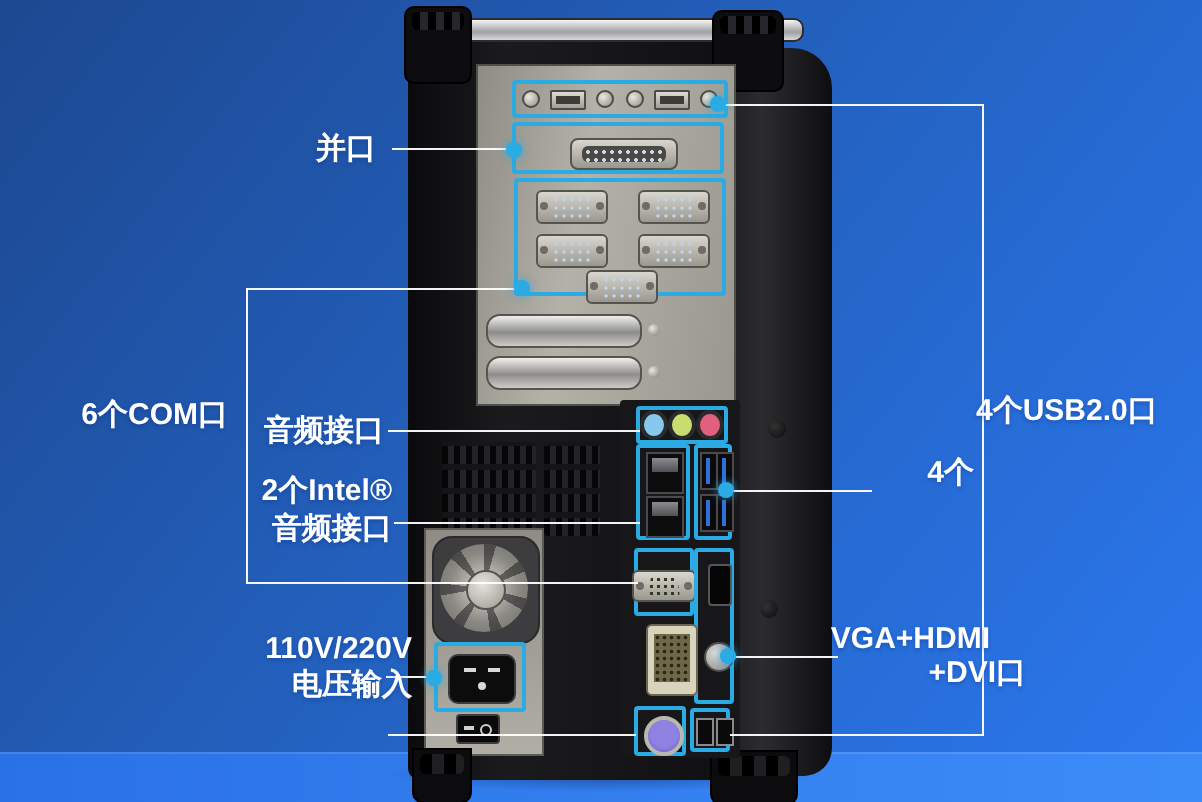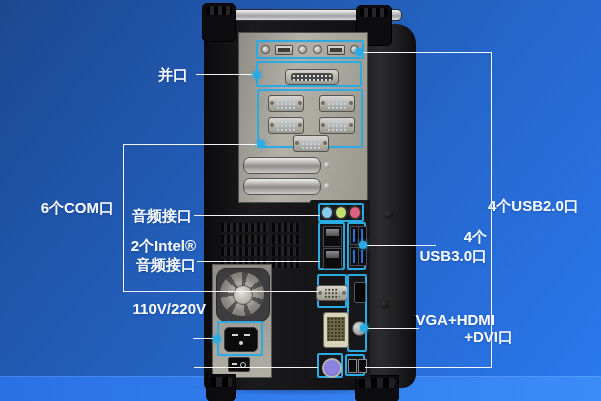--- a/index.html
+++ b/index.html
@@ -234,20 +234,20 @@
   <div class="dot" style="left:355px;top:48px;"></div>
   <div class="dot" style="left:213px;top:335px;"></div>
   <div class="dot" style="left:359px;top:241px;"></div>
   <div class="dot" style="left:360px;top:324px;"></div>
 
   <div class="lbl t-r" style="left:118px;top:66px;width:70px;">并口</div>
   <div class="lbl t-c" style="left:10px;top:199px;width:104px;">6个COM口</div>
   <div class="lbl t-r" style="left:110px;top:207px;width:82px;">音频接口</div>
   <div class="lbl t-r" style="left:104px;top:237px;width:92px;">2个Intel®</div>
   <div class="lbl t-r" style="left:104px;top:256px;width:92px;">音频接口</div>
-  <div class="lbl t-c" style="left:102px;top:300px;width:104px;">110V/220V</div>
+  <div class="lbl t-c" style="left:102px;top:316px;width:104px;">110V/220V</div>
+  <div class="lbl t-c" style="left:102px;top:334px;width:104px;">电压输入</div>
   <div class="lbl t-l" style="left:488px;top:197px;width:104px;">4个USB2.0口</div>
   <div class="lbl t-c" style="left:407px;top:228px;width:80px;">4个</div>
-  <div class="lbl t-c" style="left:407px;top:247px;width:80px;">USB3.0口</div>
   <div class="lbl t-c" style="left:411px;top:311px;width:84px;">VGA+HDMI</div>
   <div class="lbl t-c" style="left:429px;top:328px;width:84px;">+DVI口</div>
 
 </div>
 
 </body></html>

